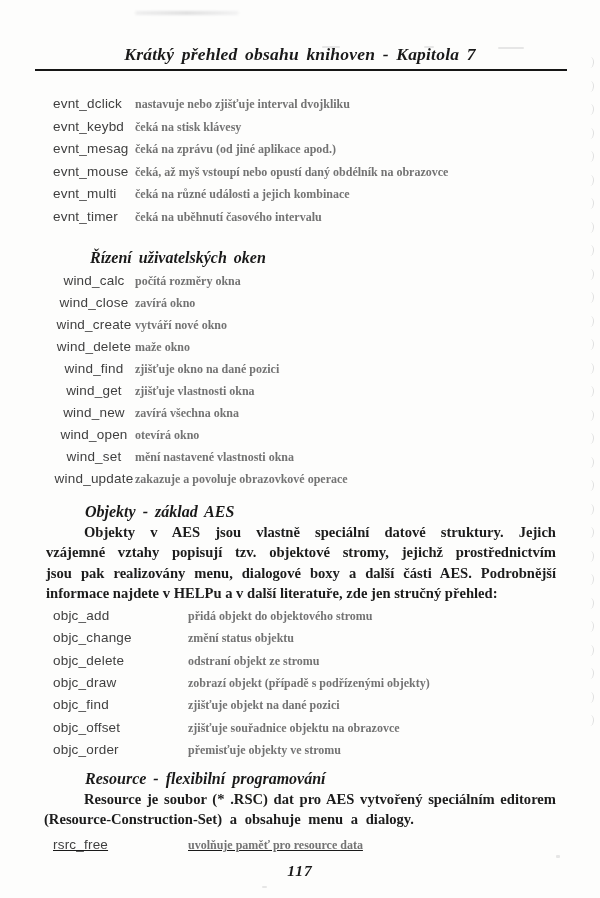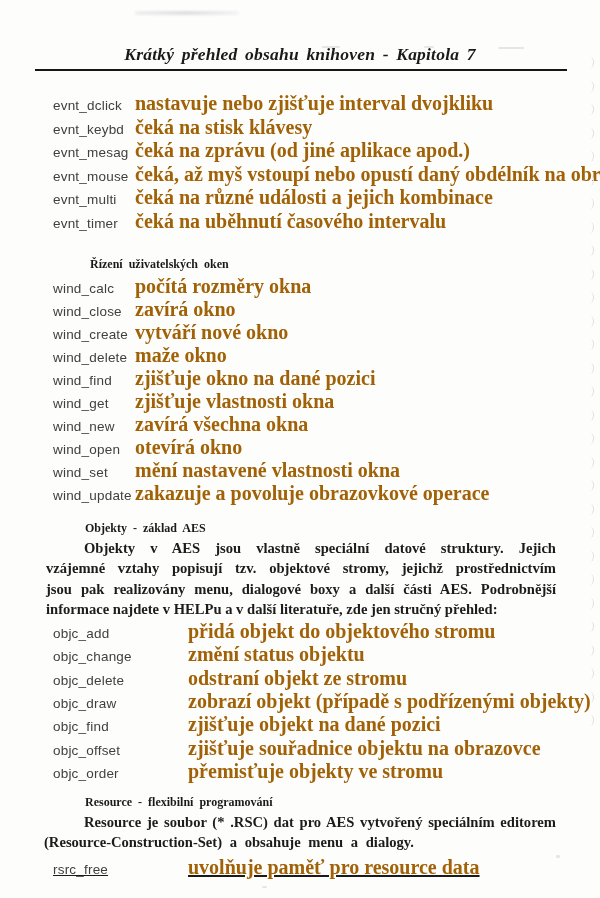--- a/index.html
+++ b/index.html
@@ -25,48 +25,49 @@
   }
   .rule{
     margin:5px 33px 0 35px;
     height:2px;
     background:var(--rule,#161616);
   }
   
   .dl{margin-left:53px;margin-right:30px;}
   .dl.evnt{margin-top:22px;}
   .dl.evnt .row{line-height:21.5px;}
-  .dl.wind{margin-top:2px;}
+  .dl.wind{margin-top:2px;text-align:center;}
   .dl.wind .row{line-height:21px;}
   .dl.objc{margin-top:2px;}
   .dl.objc .row{line-height:21.3px;}
   .dl.rsrc{margin-top:5px;text-decoration:underline;}
   .dl.rsrc .row{line-height:21px;}
   .row{display:flex;align-items:baseline;white-space:nowrap;}
   .fn{
     flex:0 0 auto;
     font-family:"Liberation Sans", sans-serif;
     font-size:13.5px;
     font-weight:400;
     color:#404040;
     letter-spacing:.2px;
   }
   .dl.evnt .fn,.dl.wind .fn{width:82px;}
   .dl.objc .fn,.dl.rsrc .fn{width:135px;}
   .fd{
-    font-size:20px;
-    font-weight:700;
-    color:#a16207;
+    font-size:12px;
+    font-weight:700;
+    color:#737373;
   }
   
   .sect-heading{
-    font-size:12px;
+    font-size:16px;
     font-weight:700;
     word-spacing:3px;
     line-height:20px;
+    font-style:italic;
   }
   .h-wind{margin:20px 0 0 90px;}
   .h-objc{margin:12px 0 0 85px;}
   .h-rsrc{margin:8px 0 0 85px;}
   
   .para{margin-left:46px;margin-right:44px;}
   .para .pline{
     font-size:14.6px;
     font-weight:700;
     color:#1c1c1c;
@@ -273,14 +274,15 @@
     <div class="pline last">(Resource-Construction-Set)  a  obsahuje  menu   a dialogy.</div>
   </div>
 
   <div class="dl rsrc">
     <div class="row">
       <span class="fn">rsrc_free</span>
       <span class="fd">uvolňuje paměť pro resource data</span>
     </div>
   </div>
 
+  <div class="pageno">117</div>
 
 </div>
 
 </body></html>

